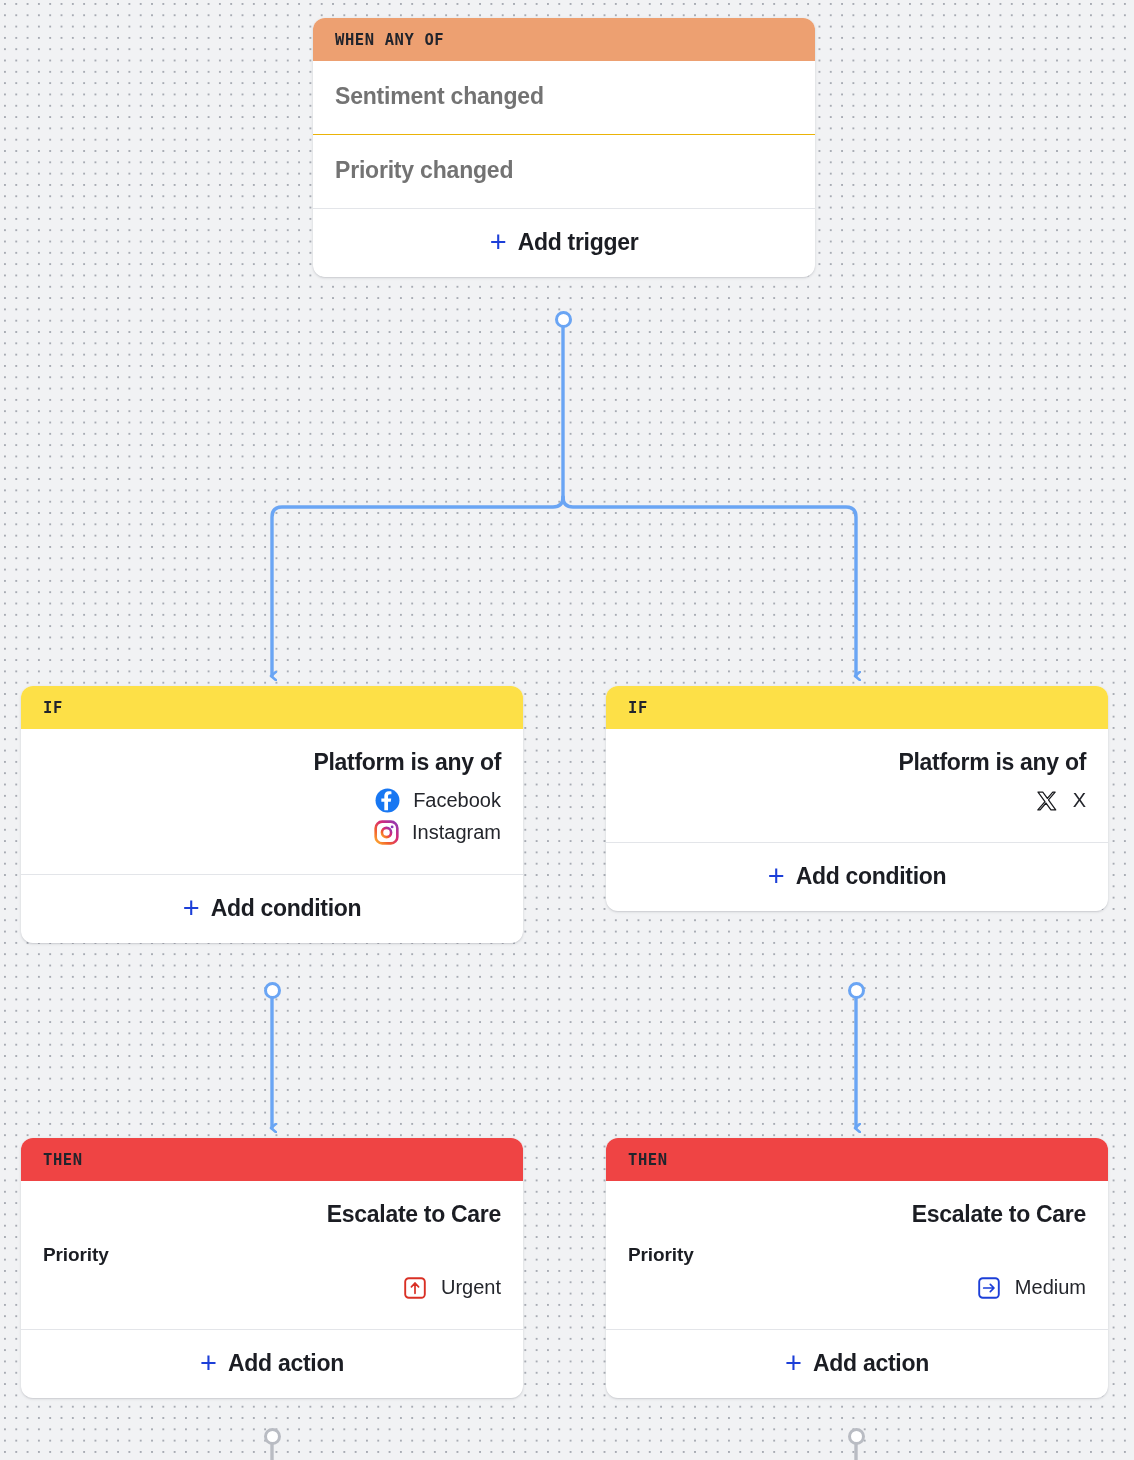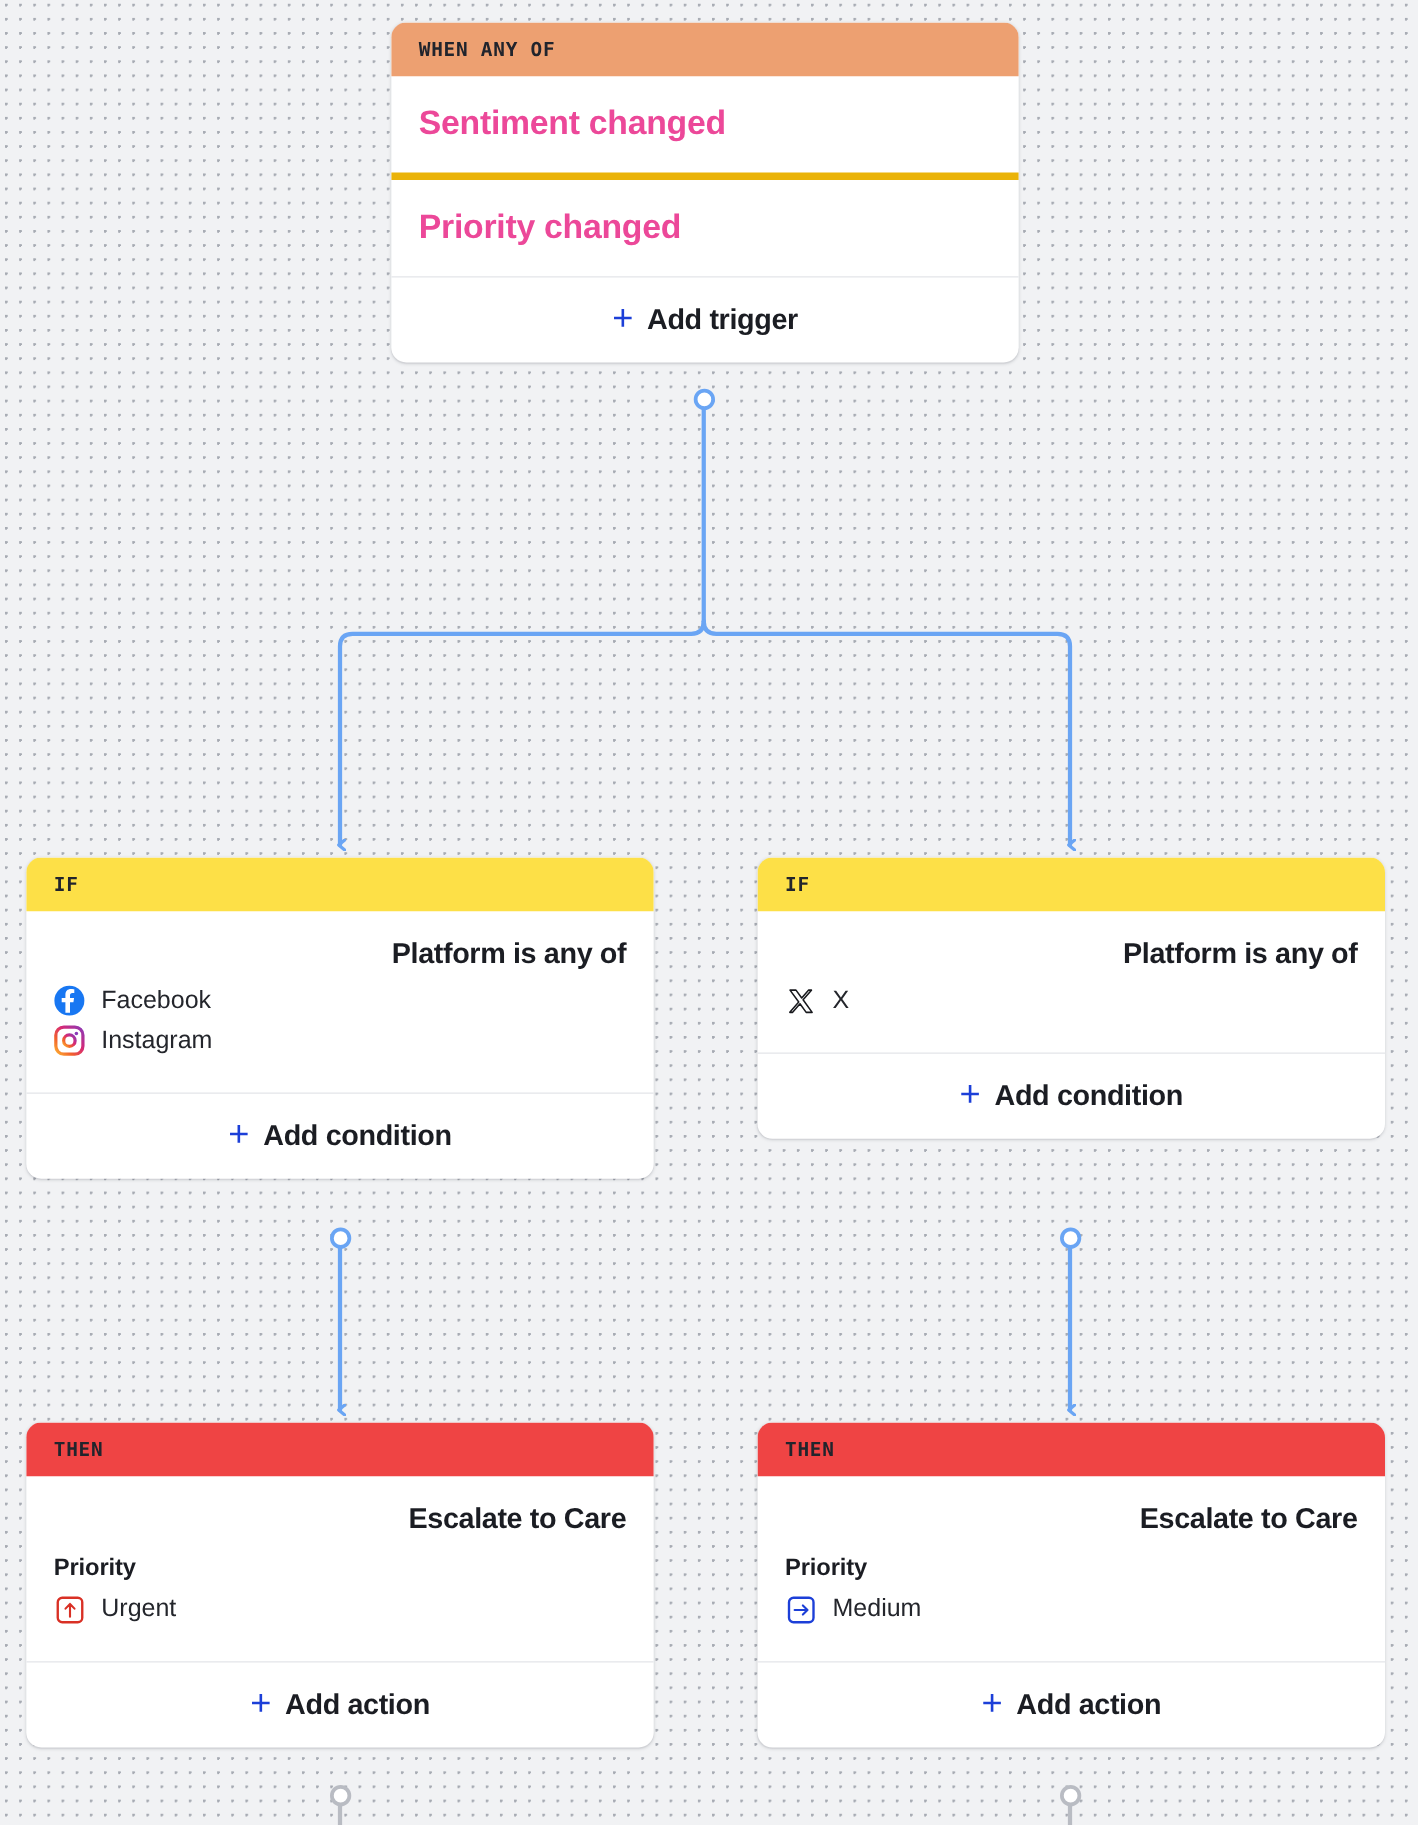--- a/index.html
+++ b/index.html
@@ -49,26 +49,26 @@
     letter-spacing: 0.6px;
     color: #21242c;
     font-family: "DejaVu Sans Mono", "Liberation Mono", monospace;
   }
   .hdr-when { background: #eda071; }
   .hdr-if   { background: #fde047; }
   .hdr-then { background: #ef4444; }
 
   .row {
     padding: 22px 22px 24px 22px;
-    font-size: 27px;
-    font-weight: bold;
-    color: #ec4899;
+    font-size: 23px;
+    font-weight: bold;
+    color: #737373;
     letter-spacing: -0.2px;
   }
-  .row + .row { border-top: 6px solid #eab308; }
+  .row + .row { border-top: 1px solid #eab308; }
 
   .body-block {
     padding: 20px 22px 22px 22px;
   }
   .body-title {
     font-size: 23px;
     font-weight: bold;
     color: #1b1d23;
     letter-spacing: -0.3px;
     margin-bottom: 12px;
@@ -83,20 +83,21 @@
     letter-spacing: -0.1px;
   }
   .value-row {
     display: flex;
     align-items: center;
     gap: 13px;
     margin: 7px 0;
     font-size: 20px;
     color: #24262c;
     font-weight: normal;
+    justify-content: flex-end;
   }
   .value-row .ico {
     width: 25px;
     height: 25px;
     flex: 0 0 25px;
     display: flex;
     align-items: center;
     justify-content: center;
   }
 

